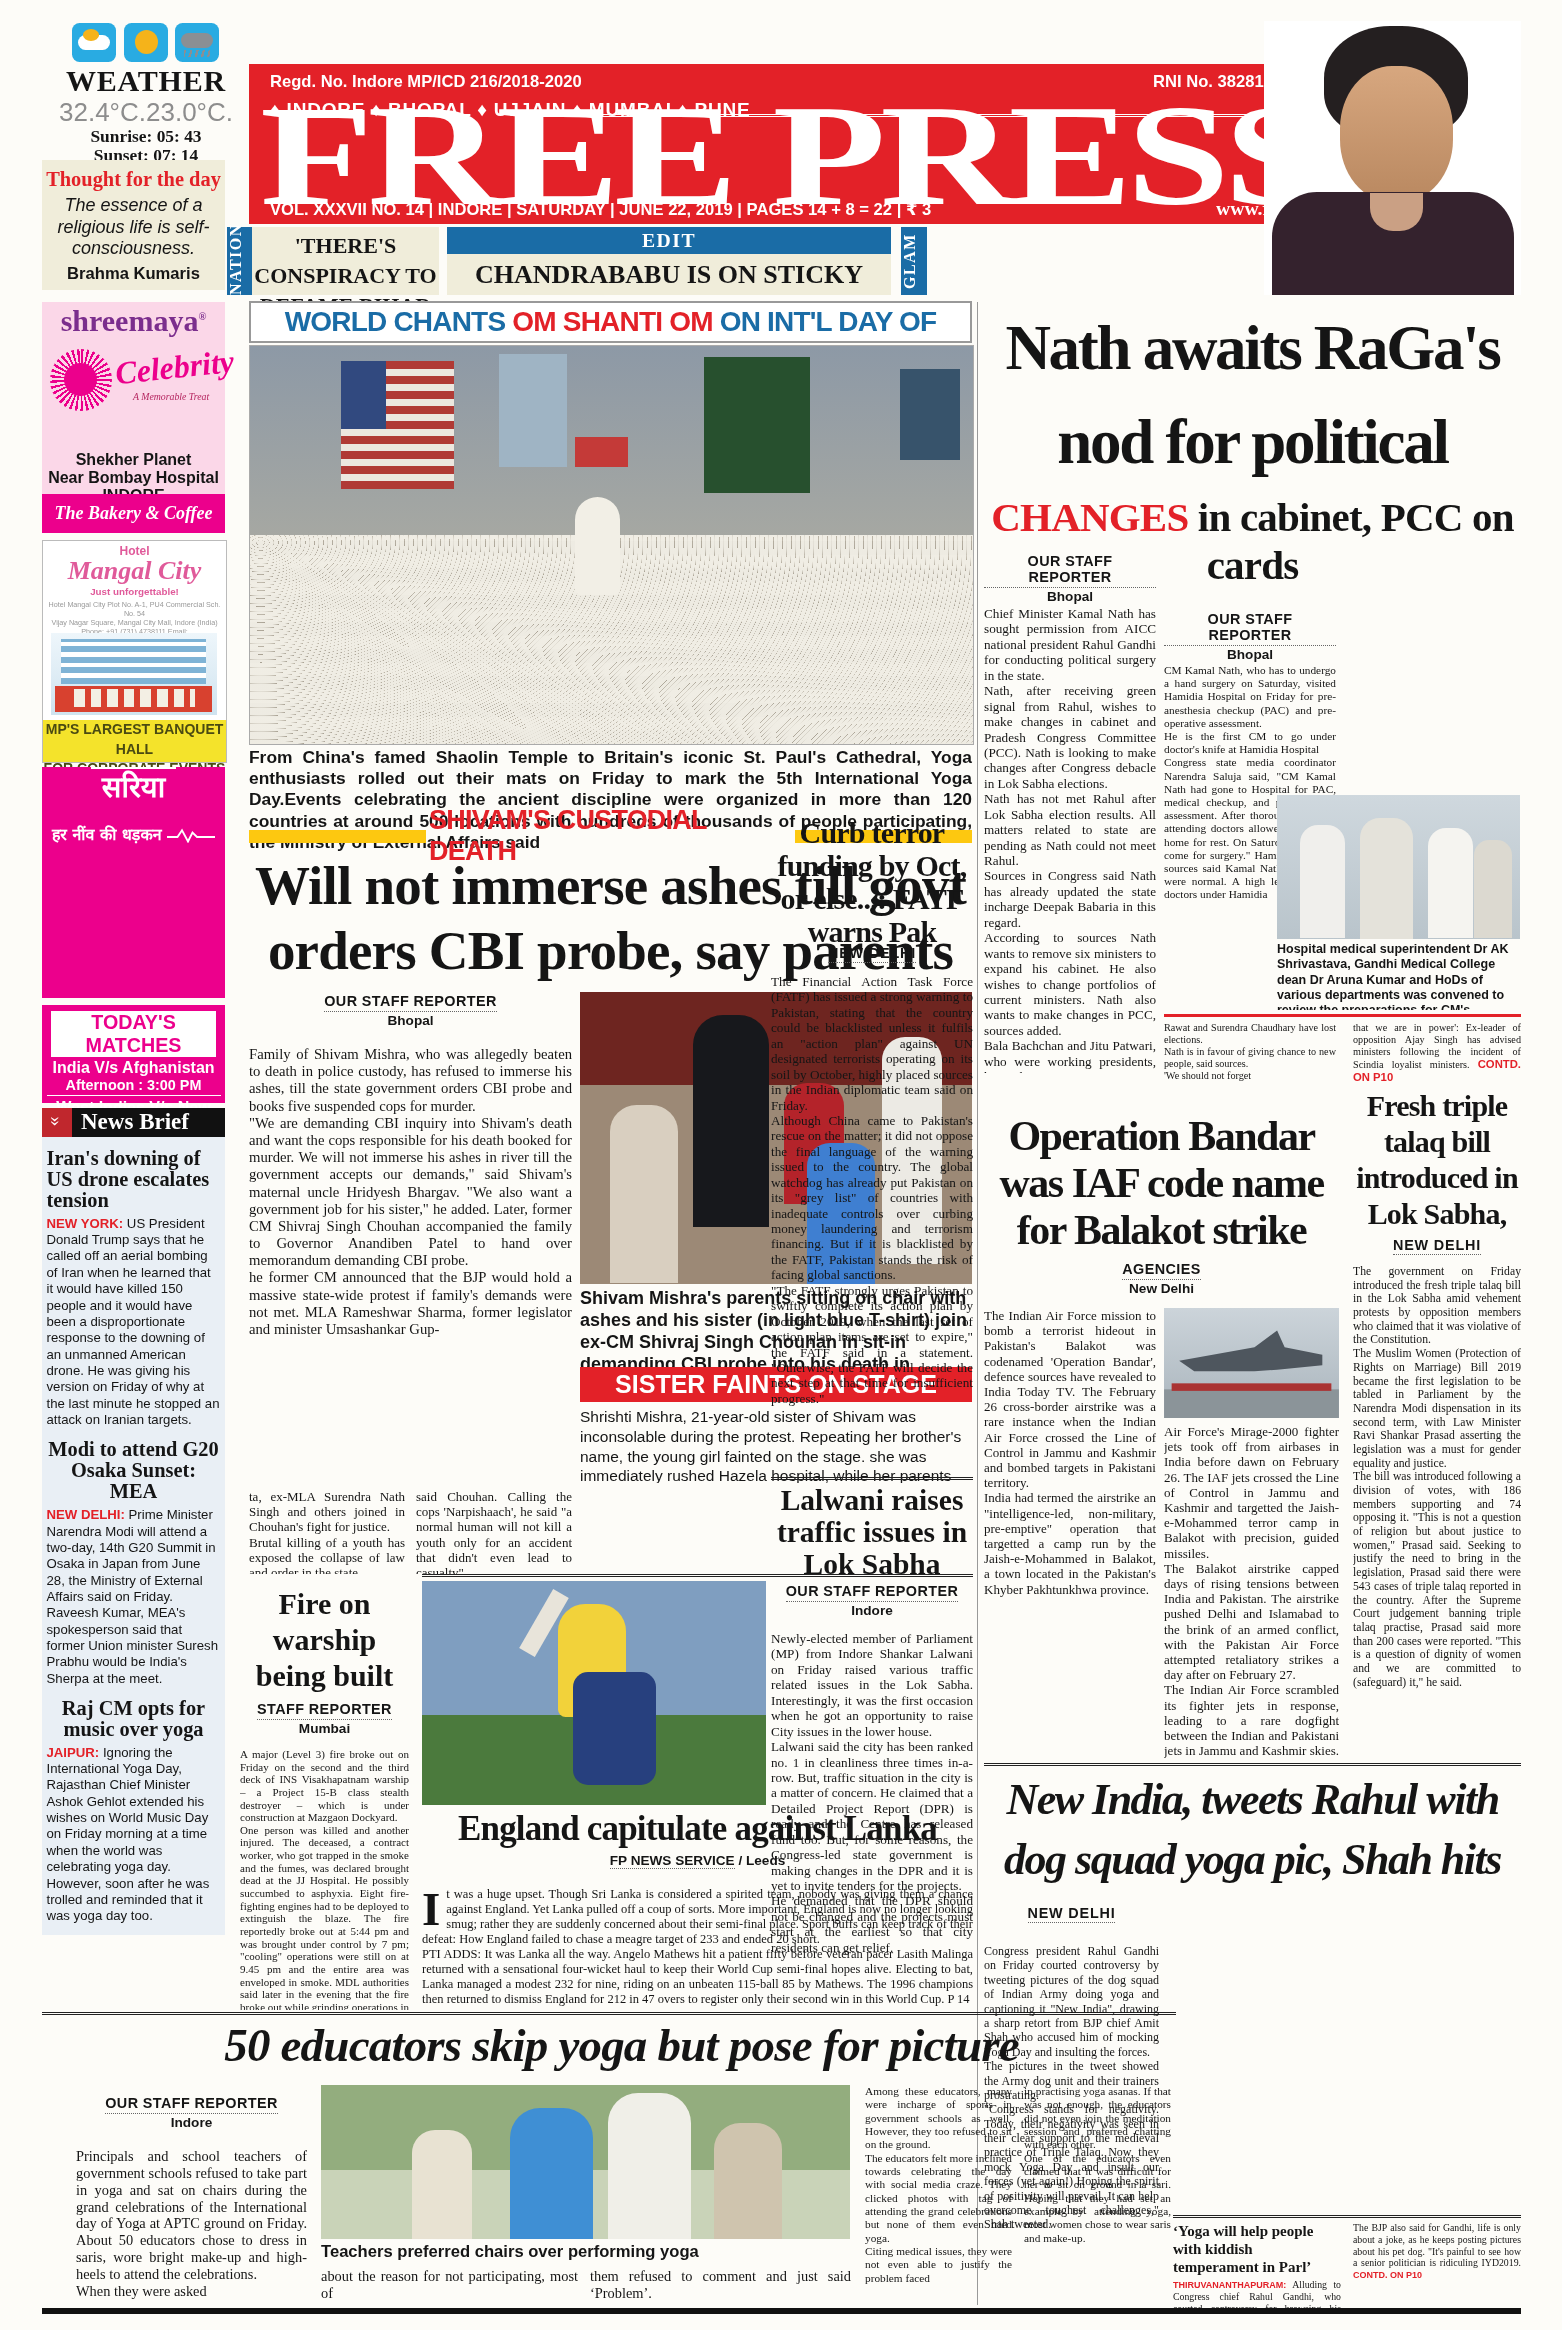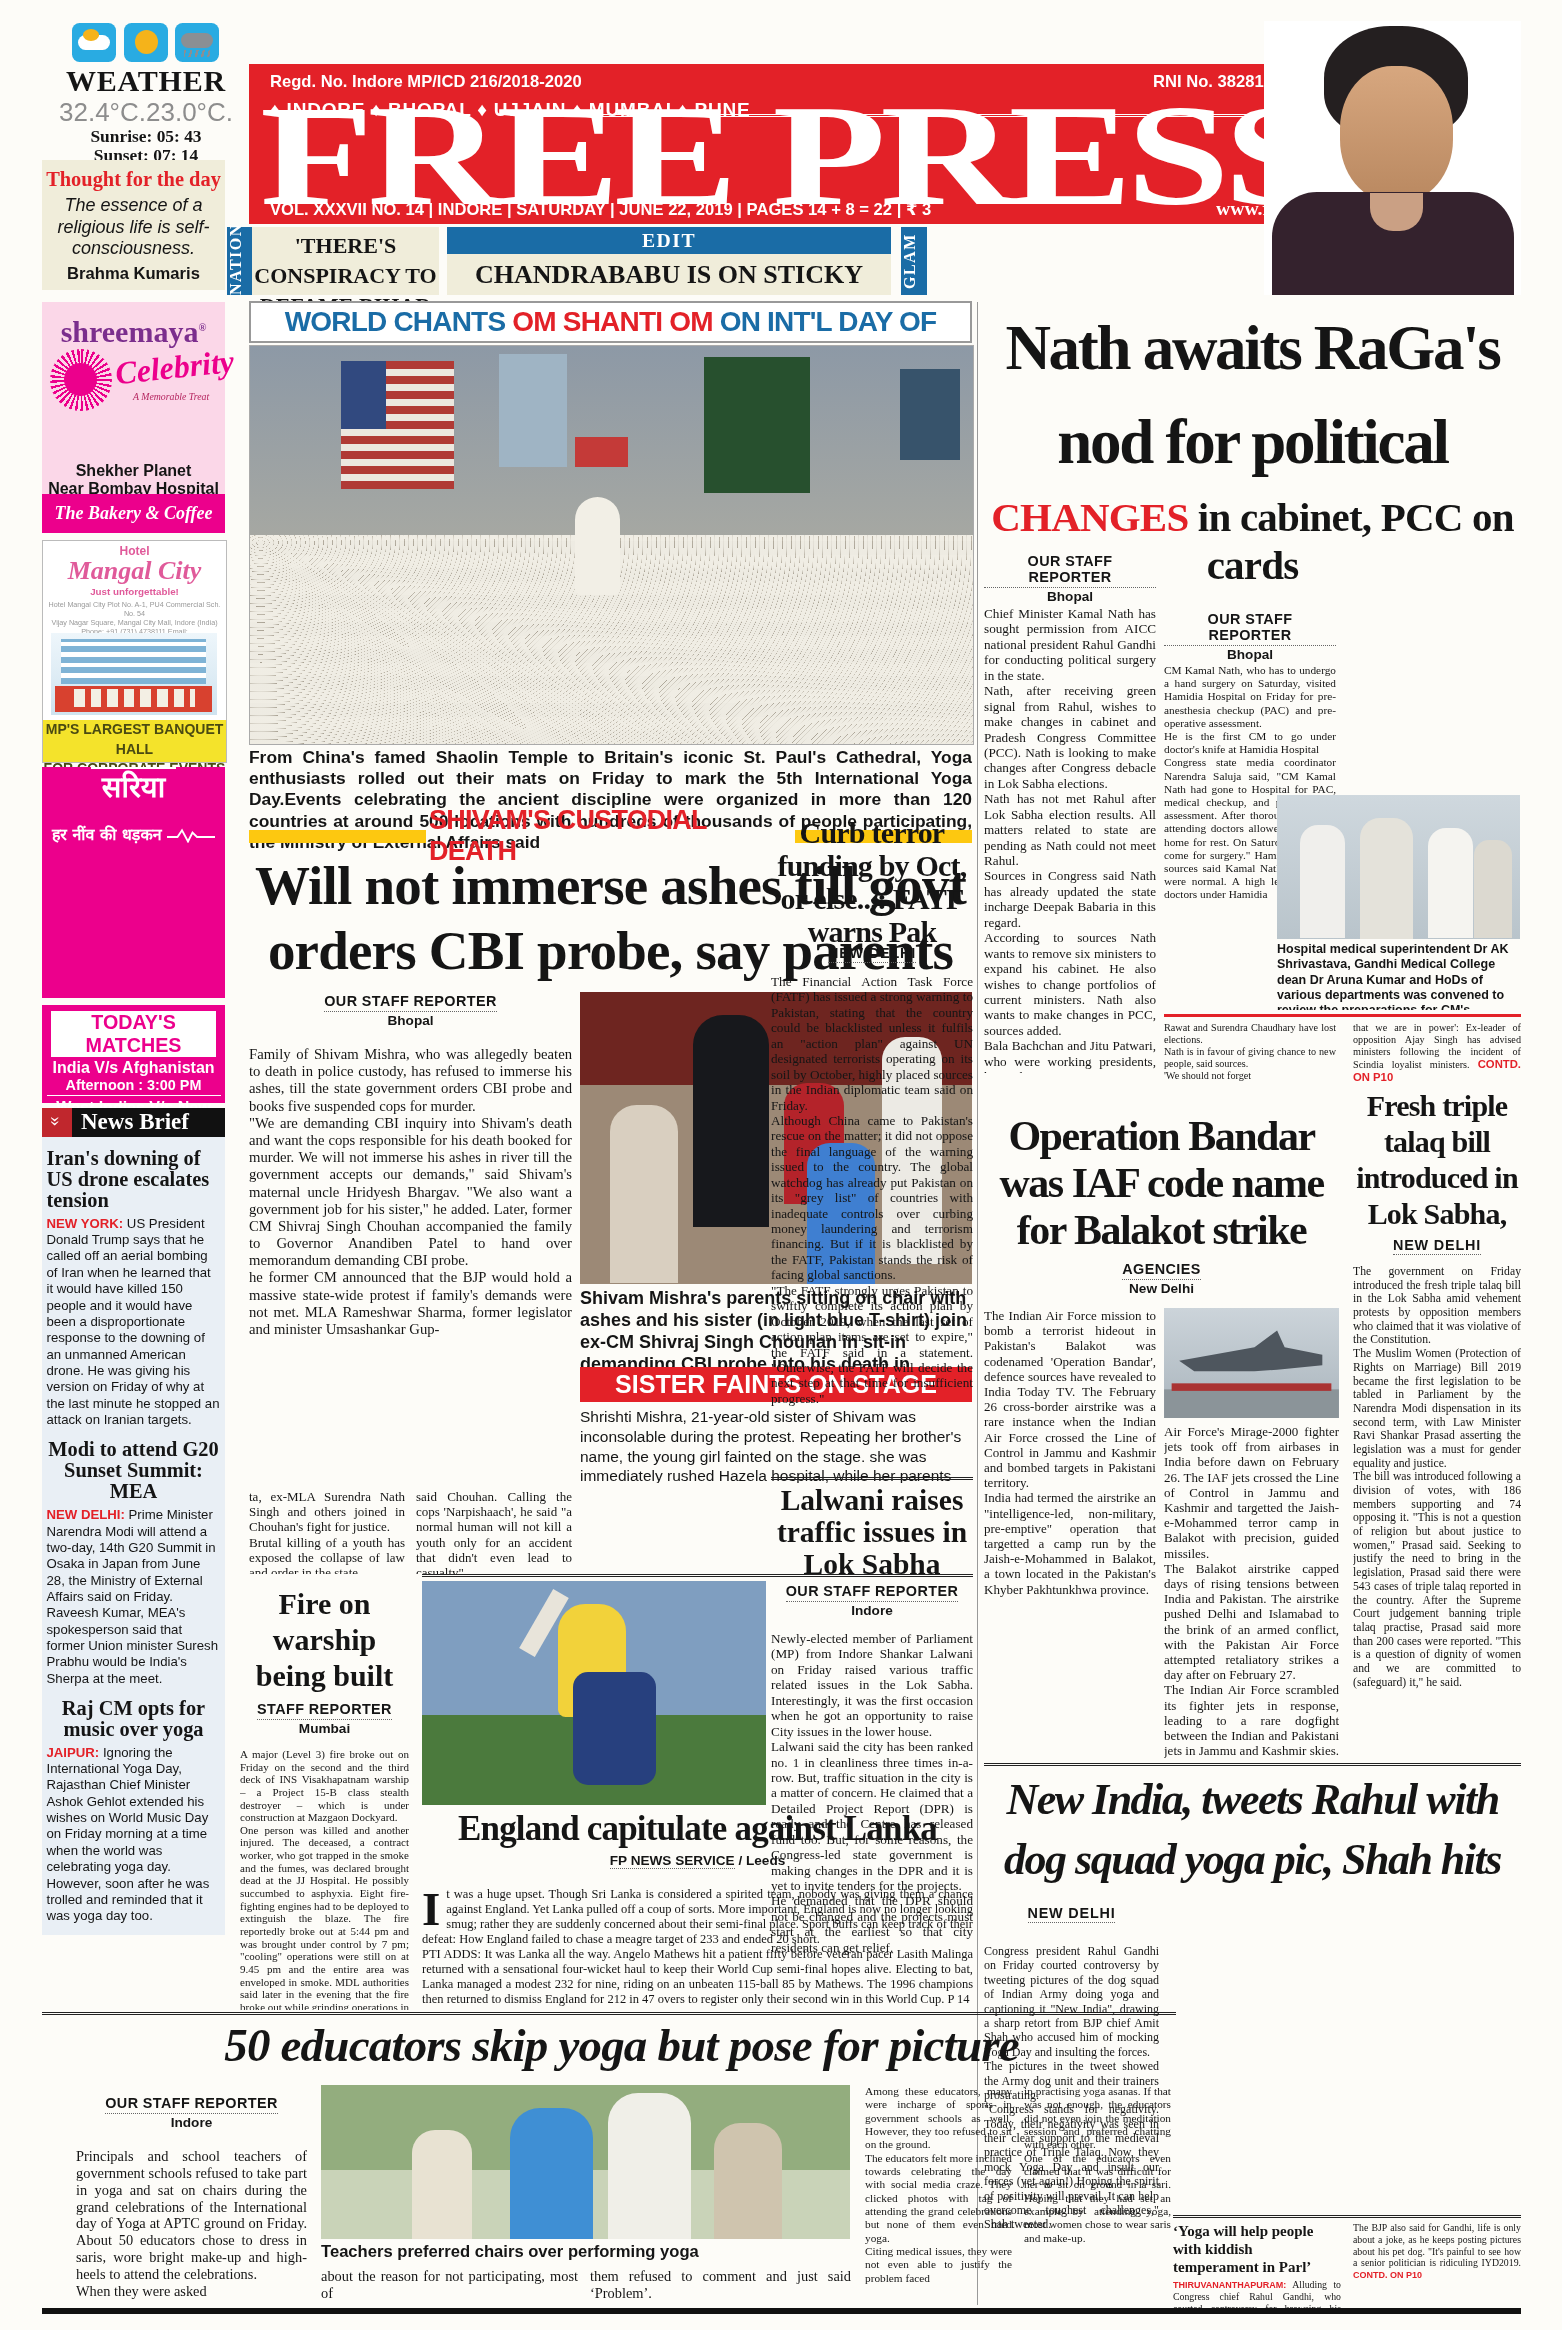--- a/index.html
+++ b/index.html
@@ -87,21 +87,21 @@
     <div class="vert wh b serif c" style="width:26px;height:68px;font-size:16px;letter-spacing:1.5px">GLAM</div>
   </div>
 
   <div class="abs c" style="left:42px;top:160px;width:183px;height:130px;background:#f0edda">
     <div class="b serif red" style="font-size:20.4px;padding-top:7.6px">Thought for the day</div>
     <div class="i" style="font-size:18px;line-height:1.2;padding:4.5px 7.6px 0;font-family:'Liberation Sans',sans-serif">The essence of a religious life is self-consciousness.</div>
     <div class="b sans" style="font-size:16.6px;padding-top:4.5px">Brahma Kumaris</div>
   </div>
 
   <div class="abs" style="left:42px;top:302px;width:183px;height:231px;background:#fbd7e8">
-    <div class="c b serif" style="color:#7b2e8d;font-size:30px;padding-top:13px"><span>shreemaya</span><sup style="font-size:10.6px">®</sup></div>
+    <div class="c b serif" style="color:#7b2e8d;font-size:30px;padding-top:2px"><span>shreemaya</span><sup style="font-size:10.6px">®</sup></div>
     <div class="abs" style="left:7.6px;top:47px;width:62px;height:62px;border-radius:50%;background:repeating-conic-gradient(#ec008c 0 5deg,transparent 5deg 11deg)">
       <div class="abs" style="left:14.4px;top:14.4px;width:33px;height:33px;border-radius:50%;background:#ec008c"></div>
     </div>
     <div class="abs i b serif" style="left:73px;top:47px;color:#ec008c;font-size:32px;transform:rotate(-6deg)">Celebrity</div>
     <div class="abs i" style="left:91px;top:89px;color:#b5245f;font-size:9.8px">A Memorable Treat</div>
     <div class="c b sans" style="font-size:16px;line-height:18px;padding-top:113px">
       <div>Shekher Planet</div>
         <div>Near Bombay Hospital</div>
       <div>INDORE</div>
         <div>Tel : 0731-4281555</div>
@@ -150,21 +150,21 @@
   <div class="abs" style="left:42px;top:1108px;width:183px;height:29px;background:#111">
     <div class="abs c wh" style="left:0;top:0;width:30px;height:29px;background:#c0272d;font-size:19.7px;line-height:27px"><span style="display:inline-block;transform:rotate(90deg)">»</span></div>
     <div class="abs wh b serif" style="left:39px;top:0.8px;font-size:23px">News Brief</div>
   </div>
   <div class="abs clip" style="left:42px;top:1137px;width:183px;height:798px;background:#e9eff5;padding:0 4.5px;box-sizing:border-box">
     <div>
       <div class="nb-t">Iran's downing of US drone escalates tension</div>
       <p class="nb-b" style="margin:0"><span class="dotted-dl">NEW YORK:</span> <span>US President Donald Trump says that he called off an aerial bombing of Iran when he learned that it would have killed 150 people and it would have been a disproportionate response to the downing of an unmanned American drone. He was giving his version on Friday of why at the last minute he stopped an attack on Iranian targets.</span></p>
     </div>
     <div>
-      <div class="nb-t c">Modi to attend G20 Sunset Summit: MEA</div>
+      <div class="nb-t c">Modi to attend G20 Osaka Sunset: MEA</div>
       <p class="nb-b" style="margin:0"><span class="dotted-dl">NEW DELHI:</span> <span>Prime Minister Narendra Modi will attend a two-day, 14th G20 Summit in Osaka in Japan from June 28, the Ministry of External Affairs said on Friday.  Raveesh Kumar, MEA's spokesperson said that former Union minister Suresh Prabhu would be India's Sherpa at the meet.</span></p>
     </div>
     <div>
       <div class="nb-t c">Raj CM opts for music over yoga</div>
       <p class="nb-b" style="margin:0"><span class="dotted-dl">JAIPUR:</span> <span>Ignoring the International Yoga Day, Rajasthan Chief Minister Ashok Gehlot extended his wishes on World Music Day on Friday morning at a time when the world was celebrating yoga day. However, soon after he was trolled and reminded that it was yoga day too.</span></p>
     </div>
 
   </div>
 
   <div class="abs c" style="left:249px;top:301px;width:723px;height:42px;background:#fff;border:2.3px solid #999;box-sizing:border-box">

